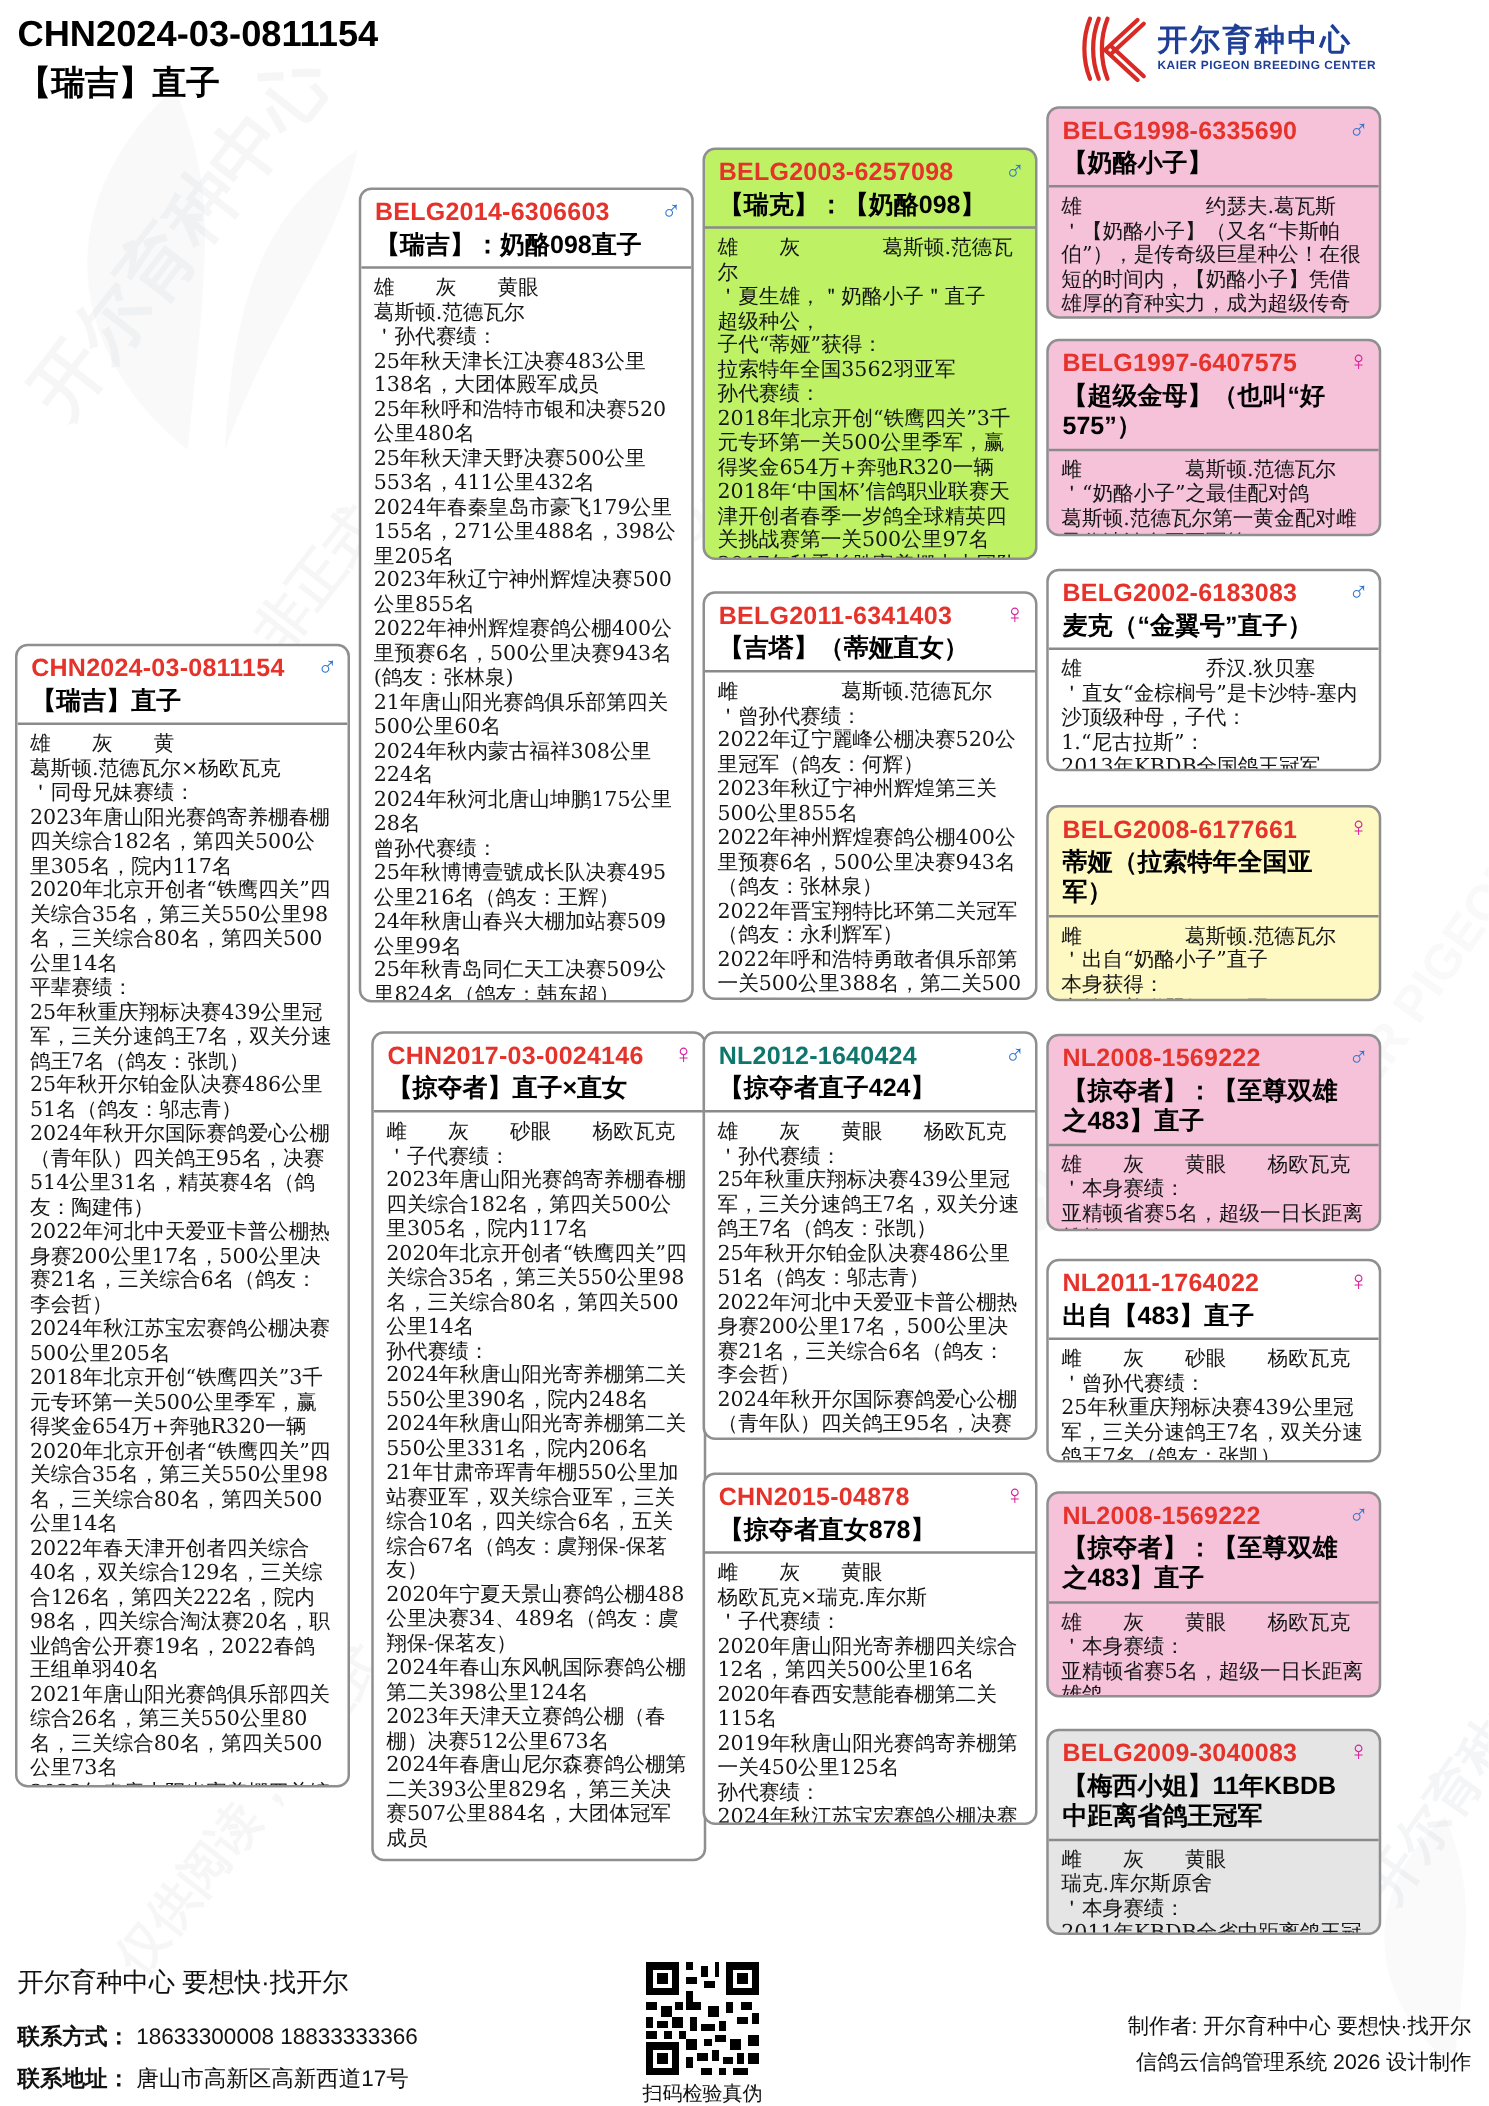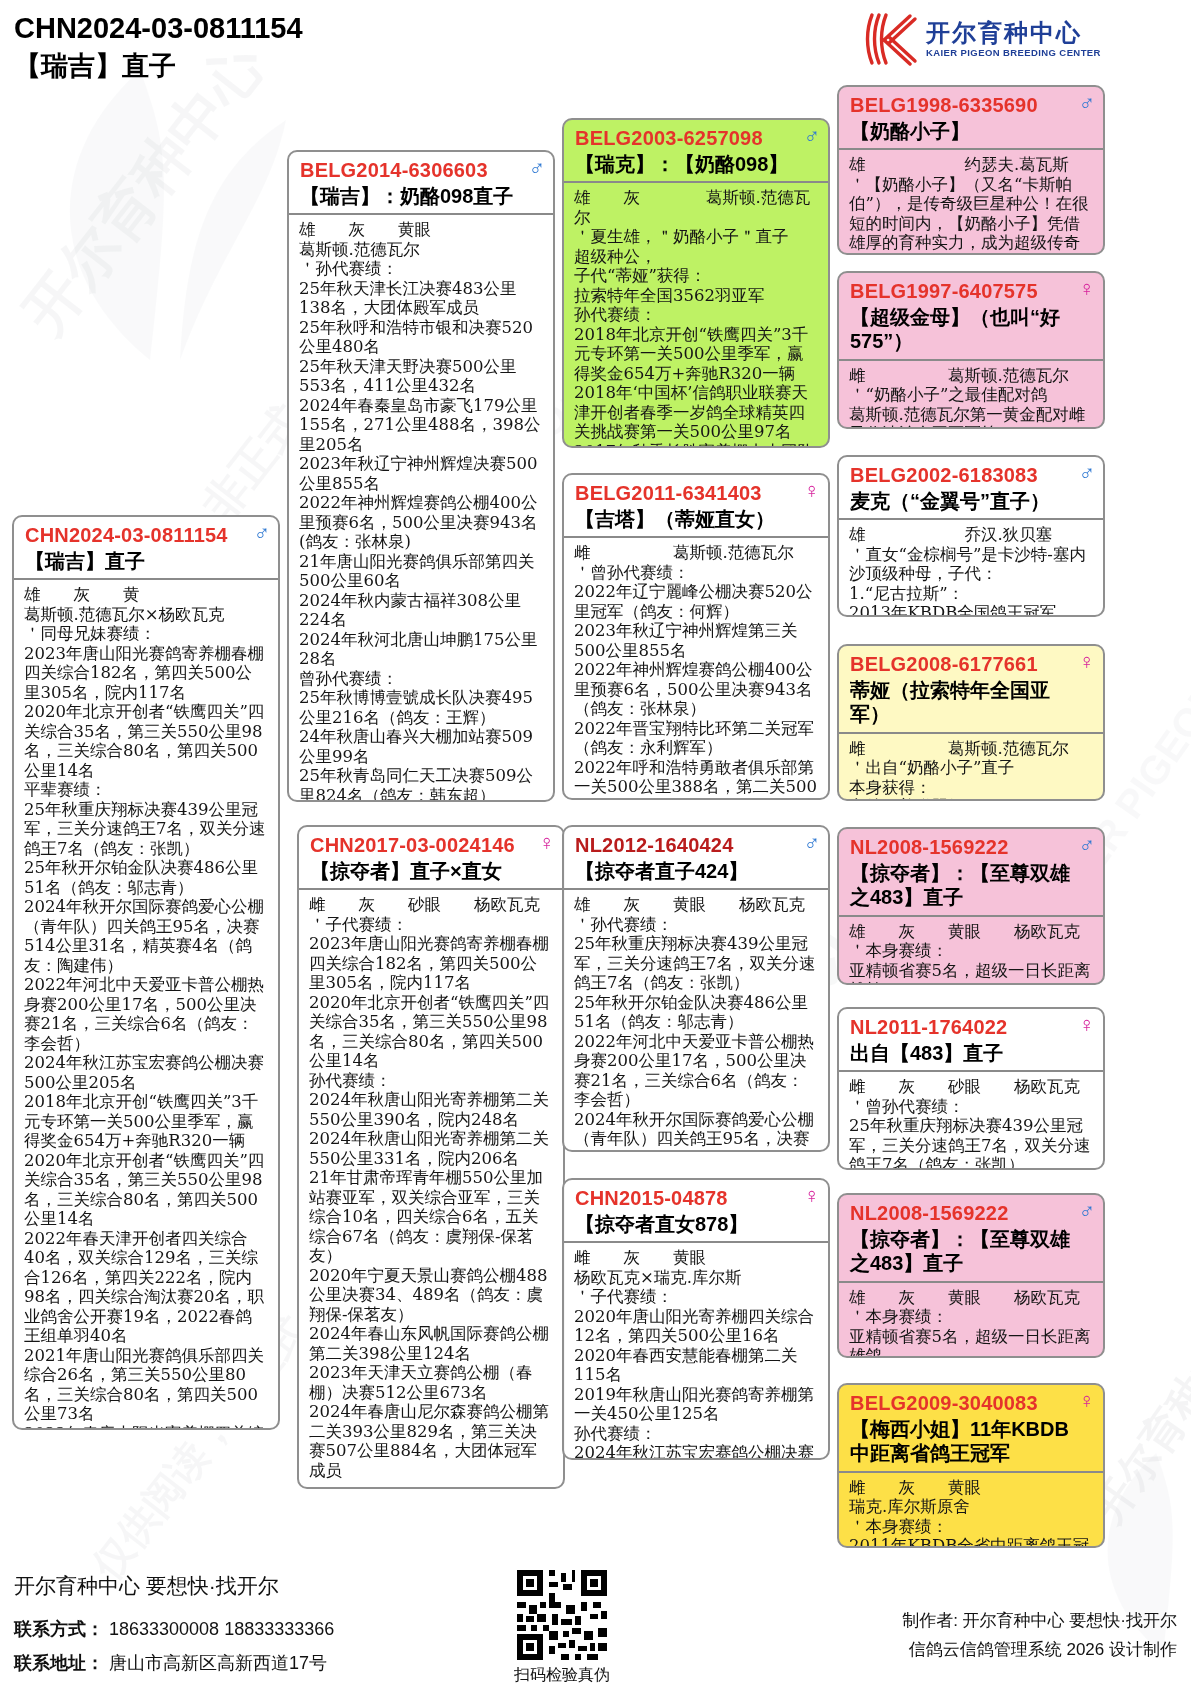--- a/index.html
+++ b/index.html
@@ -205,21 +205,21 @@
           <div class="rec">＇曾孙代赛绩：</div>
           <div class="rec">2022年辽宁麗峰公棚决赛520公里冠军（鸽友：何辉）</div>
           <div class="rec">2023年秋辽宁神州辉煌第三关500公里855名</div>
           <div class="rec">2022年神州辉煌赛鸽公棚400公里预赛6名，500公里决赛943名（鸽友：张林泉）</div>
           <div class="rec">2022年晋宝翔特比环第二关冠军（鸽友：永利辉军）</div>
           <div class="rec">2022年呼和浩特勇敢者俱乐部第一关500公里388名，第二关500公里季军，第三关500公里20名，1000公里</div>
         </div>
       </div>
       <div class="pbox" id="box-nl2012">
         <div class="pbox-head">
-          <span class="ring" style="color: #b91c1c;">NL2012-1640424</span>
+          <span class="ring" style="color: #0f766e;">NL2012-1640424</span>
           <span class="ptitle">【掠夺者直子424】</span>
           <span class="sex male" style="color: rgb(46, 120, 210);">♂</span>
         </div>
         <div class="pbox-body">
           <div class="rec">雄　　灰　　黄眼　　杨欧瓦克</div>
           <div class="rec">＇孙代赛绩：</div>
           <div class="rec">25年秋重庆翔标决赛439公里冠军，三关分速鸽王7名，双关分速鸽王7名（鸽友：张凯）</div>
           <div class="rec">25年秋开尔铂金队决赛486公里51名（鸽友：邬志青）</div>
           <div class="rec">2022年河北中天爱亚卡普公棚热身赛200公里17名，500公里决赛21名，三关综合6名（鸽友：李会哲）</div>
           <div class="rec">2024年秋开尔国际赛鸽爱心公棚（青年队）四关鸽王95名，决赛514公里31名，精英赛4名（鸽友：陶建伟）</div>
@@ -321,21 +321,21 @@
           <span class="ring" style="color: rgb(229, 51, 43);">NL2008-1569222</span>
           <span class="ptitle">【掠夺者】：【至尊双雄之483】直子</span>
           <span class="sex male" style="color: rgb(46, 120, 210);">♂</span>
         </div>
         <div class="pbox-body">
           <div class="rec">雄　　灰　　黄眼　　杨欧瓦克</div>
           <div class="rec">＇本身赛绩：</div>
           <div class="rec">亚精顿省赛5名，超级一日长距离雄鸽</div>
         </div>
       </div>
-      <div class="pbox" id="box-belg2009" style="background: #fde047;">
+      <div class="pbox" id="box-belg2009" style="background: #e5e5e5;">
         <div class="pbox-head">
           <span class="ring" style="color: rgb(229, 51, 43);">BELG2009-3040083</span>
           <span class="ptitle">【梅西小姐】11年KBDB中距离省鸽王冠军</span>
           <span class="sex female" style="color: rgb(214, 33, 156);">♀</span>
         </div>
         <div class="pbox-body">
           <div class="rec">雌　　灰　　黄眼</div>
           <div class="rec">瑞克.库尔斯原舍</div>
           <div class="rec">＇本身赛绩：</div>
           <div class="rec">2011年KBDB全省中距离鸽王冠军</div>

